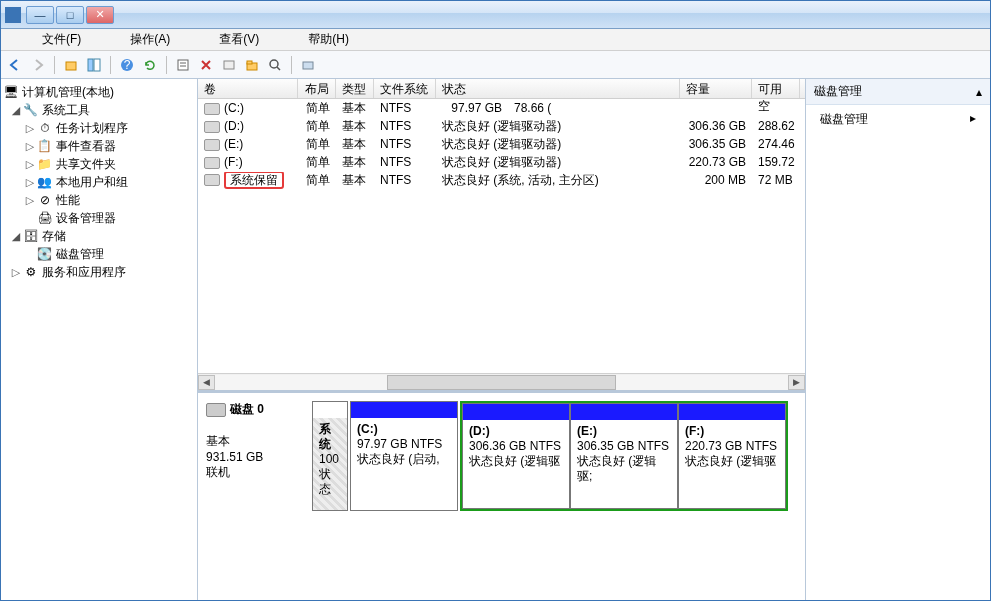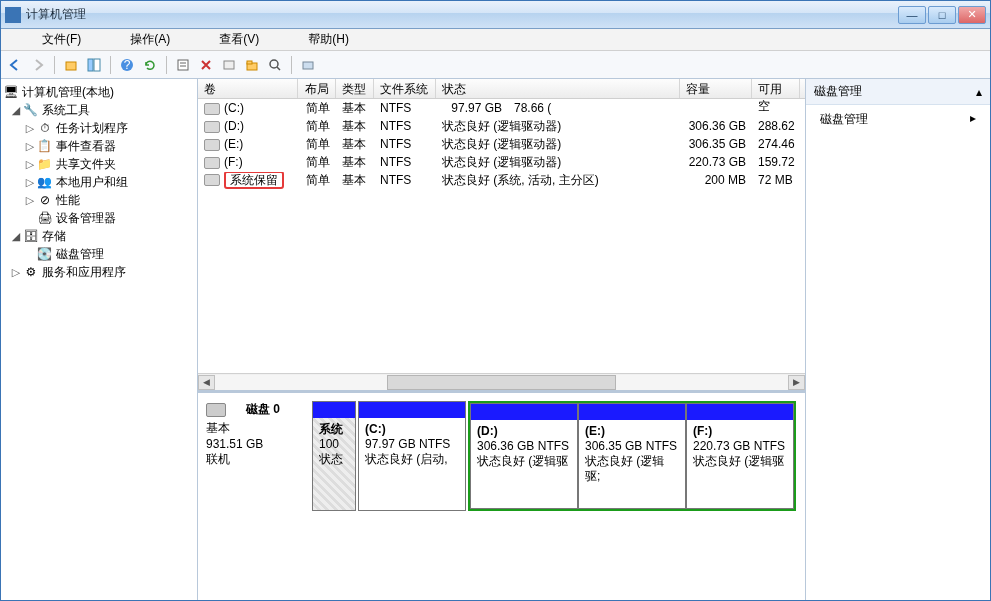--- a/index.html
+++ b/index.html
@@ -28,45 +28,44 @@
 .vrow > div { padding:0 6px; white-space:nowrap; overflow:hidden; }
 .vrow .dicon { width:16px; height:12px; background:#d9d9d9; border:1px solid #999; border-radius:2px; margin-right:4px; display:inline-block; vertical-align:middle; }
 .vrow.highlight .vname { border:2px solid #e53a3a; border-radius:3px; padding:0 4px; }
 .col-vol{width:100px}.col-lay{width:38px;text-align:right}.col-type{width:38px}.col-fs{width:62px}.col-st{width:244px}.col-cap{width:72px;text-align:right}.col-free{width:48px}
 .hscroll { height:17px; background:#f0f0f0; border-top:1px solid #d0d0d0; display:flex; align-items:center; }
 .hscroll .arrow { width:17px; height:15px; background:#e6e6e6; border:1px solid #bfbfbf; display:flex; align-items:center; justify-content:center; font-size:9px; color:#555; }
 .hscroll .track { flex:1; height:15px; background:#f5f5f5; position:relative; }
 .hscroll .thumb { position:absolute; left:30%; top:0; width:40%; height:100%; background:#d9d9d9; border:1px solid #b5b5b5; }
 .lower { border-top:3px solid #b8c8da; padding:8px; display:flex; gap:6px; height:210px; }
 .diskinfo { width:100px; }
-.diskinfo .hdr { display:flex; align-items:center; gap:20px; font-weight:bold; margin-bottom:2px; }
+.diskinfo .hdr { display:flex; align-items:center; gap:4px; font-weight:bold; margin-bottom:15px; }
 .diskinfo .hdicon { width:20px; height:14px; background:#ccc; border:1px solid #888; border-radius:2px; }
 .partrow { display:flex; flex:1; height:110px; }
 .part { border:1px solid #777; margin-right:2px; display:flex; flex-direction:column; overflow:hidden; }
 .part .pbar { height:16px; background:#1a1aff; }
 .part .pbody { flex:1; padding:4px 6px; line-height:15px; }
-.part.sys { width:44px; }
+.part.sys { width:36px;align-items:flex-end; }
 .part.sys .pbody { background:repeating-linear-gradient(45deg,#eee,#eee 3px,#ddd 3px,#ddd 6px); font-size:11px; }
 .part.c { width:108px; }
 .greenbox { border:2px solid #1a9c1a; display:flex; padding:0; height:110px; }
 .greenbox .part { border:1px solid #777; margin:0; }
 .greenbox .part:not(:last-child){border-right:1px solid #777;}
 .greenbox .part { width:108px; }
 .actions { width:184px; background:#fff; }
 .actions .ah { height:20px; background:linear-gradient(#fdfdfd,#ececec); border-bottom:1px solid #cfcfcf; padding:2px 6px; font-weight:normal; }
 .actions .sec { background:#eef3fa; padding:4px 8px; border-bottom:1px solid #d6e2ef; display:flex; justify-content:space-between; align-items:center; }
 .actions .item { padding:6px 14px; cursor:pointer; display:flex; justify-content:space-between; }
 svg { display:block; }
 </style>
 </head>
 <body>
 
 <div class="titlebar">
   <span class="icon"></span>
-  <span class="title">计算机管理</span>
   <div class="winbtns">
     <div class="winbtn">—</div>
     <div class="winbtn">□</div>
     <div class="winbtn close">✕</div>
   </div>
 </div>
 
 <div class="menubar">
   <span class="menuitem">文件(F)</span>
   <span class="menuitem">操作(A)</span>

